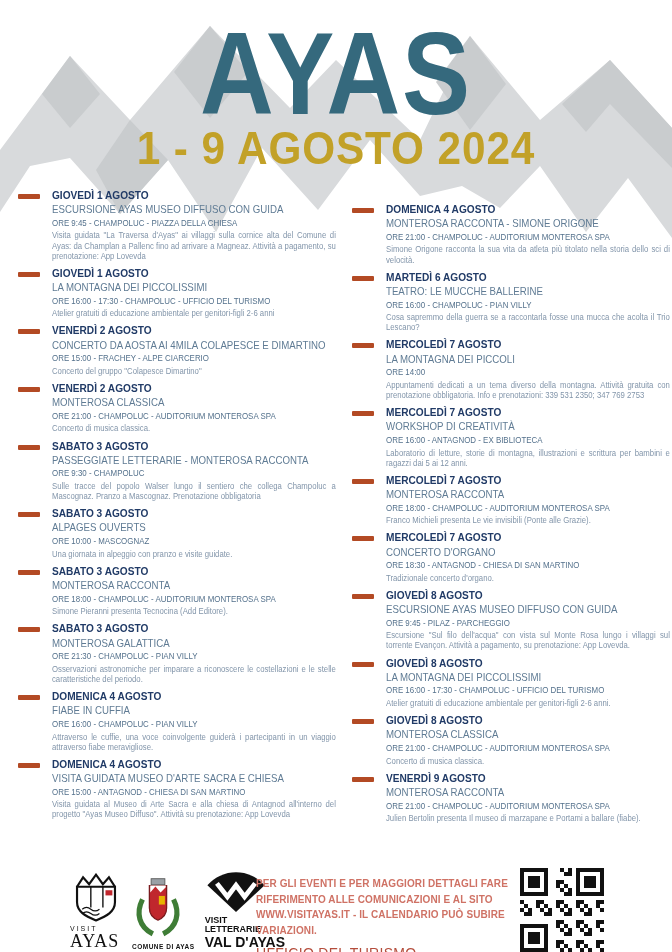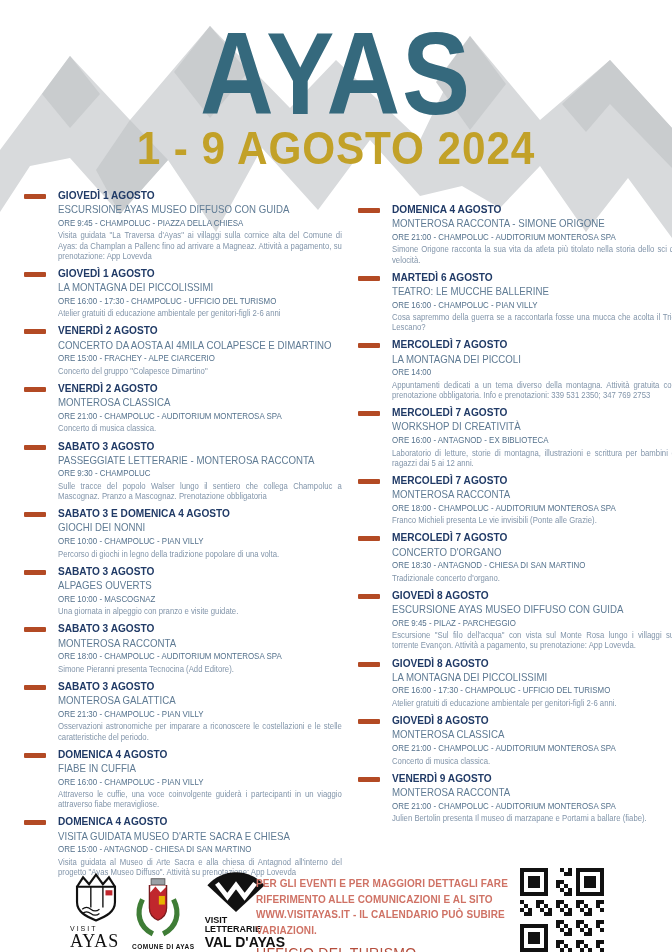--- a/index.html
+++ b/index.html
@@ -17,21 +17,20 @@
   }
   .hdr-range{
     position:absolute;top:124px;left:0;width:672px;text-align:center;z-index:2;
     font-size:47px;font-weight:bold;line-height:1;color:#c2a128;
     letter-spacing:1px;transform:scaleX(0.9);transform-origin:center top;
   }
   
   .columns{
     position:absolute;top:189px;left:0;width:660px;height:676px;z-index:3;
     display:flex;
-    padding-left:6px;
   }
   .col{width:336px;box-sizing:border-box;padding-left:18px;padding-right:2px;}
   .col.right{padding-left:16px;padding-top:14px;}
   .event{display:flex;margin-bottom:6px;}
   .dash{width:22px;height:5px;border-radius:1px;background:#b34a24;
         margin-top:5px;margin-right:12px;flex:none;}
   .ev-body{flex:none;width:284px;}
   .cnd{display:block;transform:scaleX(0.88);transform-origin:0 0;width:113.6%;}
   .ev-date{font-size:11.5px;font-weight:bold;color:#203a66;line-height:1.15;}
   .ev-title{font-size:11px;color:#5f7b94;line-height:1.15;margin-top:1px;}
@@ -116,29 +115,20 @@
     <div class="event">
       <span class="dash"></span>
       <div class="ev-body">
         <div class="ev-date cnd">SABATO 3 AGOSTO</div>
         <div class="ev-title cnd">PASSEGGIATE LETTERARIE - MONTEROSA RACCONTA</div>
         <div class="ev-meta cnd">ORE 9:30 - CHAMPOLUC</div>
         <div class="ev-desc cnd">Sulle tracce del popolo Walser lungo il sentiero che collega Champoluc a Mascognaz. Pranzo a Mascognaz. Prenotazione obbligatoria</div>
       </div>
     </div>
 
-    <div class="event">
-      <span class="dash"></span>
-      <div class="ev-body">
-        <div class="ev-date cnd">SABATO 3 E DOMENICA 4 AGOSTO</div>
-        <div class="ev-title cnd">GIOCHI DEI NONNI</div>
-        <div class="ev-meta cnd">ORE 10:00 - CHAMPOLUC - PIAN VILLY</div>
-        <div class="ev-desc cnd">Percorso di giochi in legno della tradizione popolare di una volta.</div>
-      </div>
-    </div>
 
     <div class="event">
       <span class="dash"></span>
       <div class="ev-body">
         <div class="ev-date cnd">SABATO 3 AGOSTO</div>
         <div class="ev-title cnd">ALPAGES OUVERTS</div>
         <div class="ev-meta cnd">ORE 10:00 - MASCOGNAZ</div>
         <div class="ev-desc cnd">Una giornata in alpeggio con pranzo e visite guidate.</div>
       </div>
     </div>

